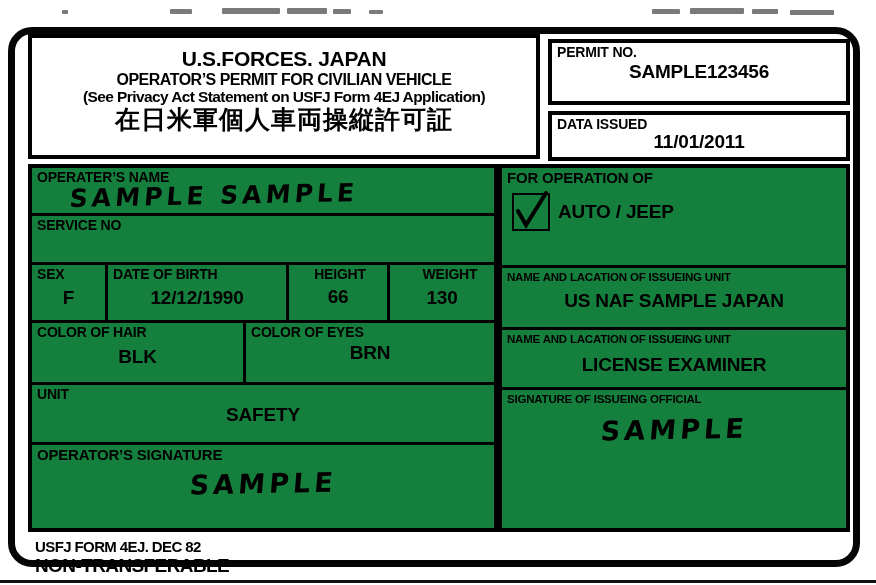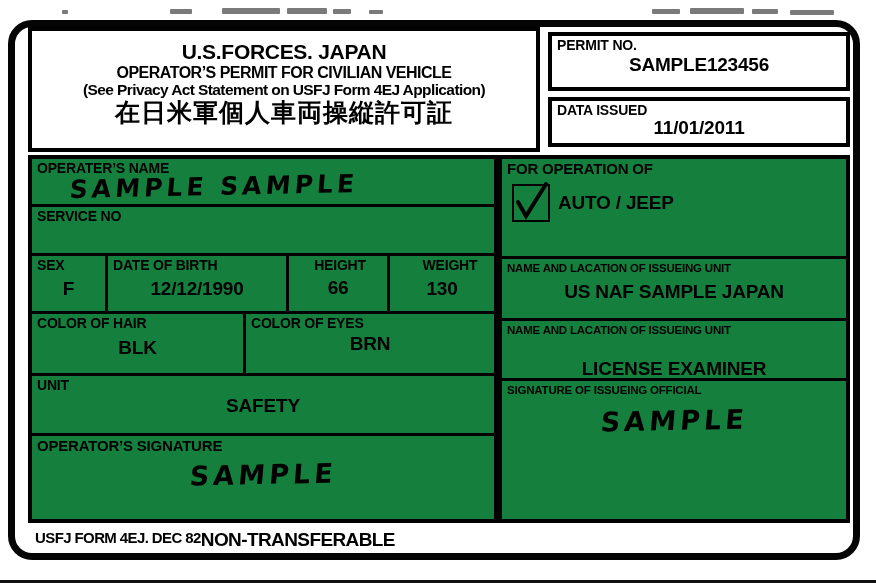--- a/index.html
+++ b/index.html
@@ -5,39 +5,39 @@
   html,body{margin:0;padding:0;}
   body{
     width:876px;height:585px;position:relative;background:#ffffff;
     font-family:"Liberation Sans","DejaVu Sans",sans-serif;color:#000;
     overflow:hidden;
   }
   
   .noise{position:absolute;background:#4d4d4d;opacity:.75;border-radius:1px;}
 
   .card{
-    position:absolute;left:8px;top:20px;width:852px;height:540px;
+    position:absolute;left:8px;top:27px;width:852px;height:540px;
     border:7px solid #050505;border-radius:24px;background:#fff;
     box-sizing:border-box;padding:0 0 0 13px;
   }
   .bottom-line{position:absolute;left:0;top:580px;width:876px;height:3px;background:#111;}
 
   
   .header-row{display:flex;margin-top:0;}
   .header-left{
     width:504px;height:108px;border:4px solid #000;
     text-align:center;line-height:1.12;padding-top:9px;
   }
   .t1{font-weight:bold;font-size:21px;letter-spacing:-0.3px;}
   .t2{font-weight:bold;font-size:16px;letter-spacing:-0.5px;}
   .t3{font-weight:bold;font-size:15.5px;letter-spacing:-0.6px;}
   .t4{font-weight:bold;font-size:25px;letter-spacing:1px;font-family:"DejaVu Sans","Liberation Sans",sans-serif;}
   .header-right{width:302px;margin-left:8px;margin-top:5px;}
   .hbox{border:4px solid #000;box-sizing:border-box;}
-  .hbox.permit{height:59px;margin-bottom:6px;}
+  .hbox.permit{height:66px;margin-bottom:6px;}
   .hbox.issued{height:50px;}
 
   .lbl{font-weight:bold;font-size:14px;letter-spacing:-0.2px;padding:2px 0 0 5px;line-height:1.1;}
   .lbl-sm{font-weight:bold;font-size:11.5px;letter-spacing:-0.2px;padding:3px 0 0 5px;line-height:1.1;}
   .val{font-weight:bold;font-size:19px;text-align:center;letter-spacing:-0.2px;}
 
   
   .table-row{display:flex;margin-top:3px;}
   .panel{border:4px solid #000;box-sizing:border-box;background:#15803d;}
   .panel.left{width:470px;height:368px;}
@@ -56,22 +56,22 @@
   .sig{font-size:27px;}
 
   .checkline{display:flex;align-items:center;margin:6px 0 0 10px;}
   .checkbox{
     width:34px;height:34px;border:2px solid #000;position:relative;flex:0 0 auto;
   }
   .checkbox svg{position:absolute;left:-2px;top:-8px;overflow:visible;}
   .checkopt{font-weight:bold;font-size:19px;margin-left:8px;letter-spacing:-0.2px;}
 
   
-  .footer{display:flex;align-items:flex-start;
-          margin:6px 6px 0 7px;}
+  .footer{display:flex;justify-content:space-between;align-items:flex-start;
+          margin:6px 6px 0 7px;flex-direction:column;}
   .foot-left{font-weight:bold;font-size:15px;letter-spacing:-0.6px;}
   .foot-right{font-weight:bold;font-size:19px;letter-spacing:-0.6px;}
 </style>
 </head>
 <body>
 
 <div class="noise" style="left:62px;top:10px;width:6px;height:4px"></div>
 <div class="noise" style="left:170px;top:9px;width:22px;height:5px"></div>
 <div class="noise" style="left:222px;top:8px;width:58px;height:6px"></div>
 <div class="noise" style="left:287px;top:8px;width:40px;height:6px"></div>
@@ -175,21 +175,21 @@
           </span>
           <span class="checkopt">AUTO / JEEP</span>
         </div>
       </div>
       <div class="row" style="height:62px">
         <div class="lbl-sm">NAME AND LACATION OF ISSUEING UNIT</div>
         <div class="val" style="margin-top:6px">US NAF SAMPLE JAPAN</div>
       </div>
       <div class="row" style="height:60px">
         <div class="lbl-sm">NAME AND LACATION OF ISSUEING UNIT</div>
-        <div class="val" style="margin-top:21px">LICENSE EXAMINER</div>
+        <div class="val" style="margin-top:8px">LICENSE EXAMINER</div>
       </div>
       <div class="row last" style="height:76px">
         <div class="lbl-sm">SIGNATURE OF ISSUEING OFFICIAL</div>
         <div style="text-align:center;margin-top:8px">
           <span class="hand sig">SAMPLE</span>
         </div>
       </div>
     </div>
   </div>
 

